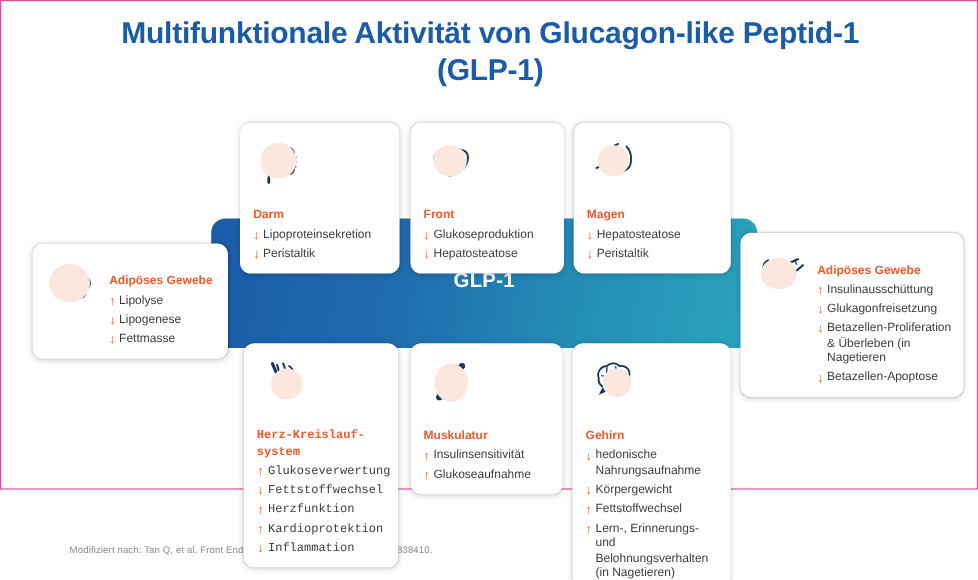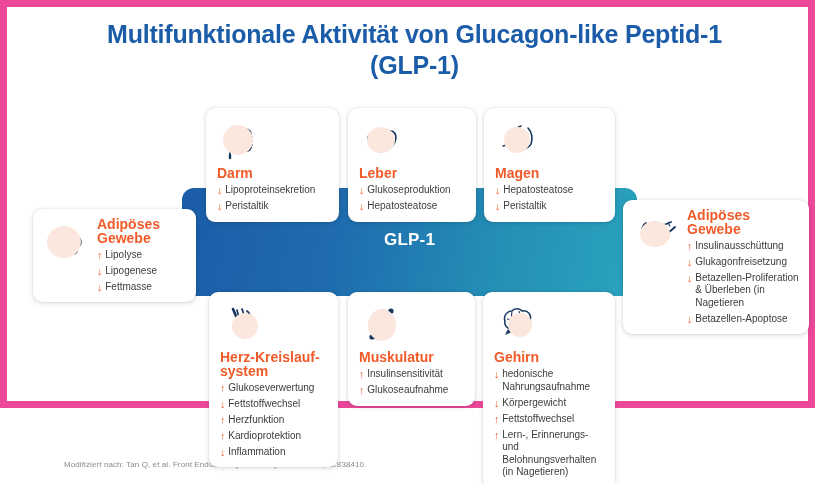--- a/index.html
+++ b/index.html
@@ -6,21 +6,21 @@
   html, body {
     width: 815px; height: 483px;
     background: #ffffff;
     font-family: "Liberation Sans", sans-serif;
     overflow: hidden;
   }
   #frame {
     position: relative;
     width: 815px; height: 408px;
     background: #ffffff;
-    border: 7px solid #ec4899;
+    border: 1px solid #ec4899;
   }
 
   
   #title {
     position: absolute;
     left: 0; top: 12px;
     width: 815px;
     text-align: center;
     color: #1B5CA8;
     font-weight: bold;
@@ -68,23 +68,24 @@
   .card-icon svg { width: 46px; height: 46px; display: block; }
   .blob {
     position: absolute;
     background: #FCE7DF;
     border-radius: 50%;
     z-index: 0;
   }
   .card-title {
     color: #F15A29;
     font-weight: bold;
-    font-size: 14px;
+    font-size: 10px;
     line-height: 13.5px;
     margin-bottom: 2px;
+    margin-top: 16px;
   }
   .items { list-style: none; }
   .items li {
     display: flex;
     align-items: flex-start;
     font-size: 10px;
     line-height: 12.5px;
     color: #3C3C3B;
     margin-top: 3.5px;
   }
@@ -102,21 +103,21 @@
   .card.side { display: flex; align-items: flex-start; }
   .card.side .card-icon { margin-right: 7px; flex: 0 0 auto; margin-top: 2px; }
   .card.side .body { flex: 1 1 auto; }
 
   
   #card-darm      { left: 199px; top: 101px;  width: 133px; }
   #card-leber     { left: 341px; top: 101px;  width: 128px; }
   #card-magen     { left: 477px; top: 101px;  width: 131px; }
   #card-adipos-l  { left: 26px;  top: 202px;  width: 163px; }
   #card-adipos-r  { left: 616px; top: 193px;  width: 186px; }
-  #card-herz      { left: 202px; top: 285px;  width: 129px; }
+  #card-herz      { left: 202px; top: 285px;  width: 129px; font-family: Liberation Mono, monospace; }
   #card-muskel    { left: 341px; top: 285px;  width: 127px; }
   #card-gehirn    { left: 476px; top: 285px;  width: 132px; }
 
   
   #footer {
     position: absolute;
     left: 57px; top: 453px;
     font-size: 8px;
     color: #8A8A8A;
     letter-spacing: 0.1px;
@@ -164,21 +165,21 @@
 
   <div class="card" id="card-leber">
     <div class="card-icon">
       <div class="blob" style="left:8px;top:10px;width:28px;height:26px;"></div>
       <svg viewBox="0 0 46 46" fill="none" stroke="#17365D" stroke-width="1.6">
         <path d="M10 18 c4-5 14-6 22-4 c5 1 6 6 4 11 c-2 5-8 9-14 8 c-6-1-12-5-13-11 c-0.3-2 0.3-3 1-4 z" stroke-linejoin="round"></path>
         <path d="M22 12 v24" stroke-width="2.2"></path>
         <path d="M26 16 c3 1 5 4 4 7" stroke-width="1.2"></path>
       </svg>
     </div>
-    <div class="card-title">Leber</div>
+    <div class="card-title">Front</div>
     <ul class="items">
       <li>
           <span class="arw">↓</span>
           <span class="itxt">Glukoseproduktion</span>
         </li>
       <li>
           <span class="arw">↓</span>
           <span class="itxt">Hepatosteatose</span>
         </li>
     </ul>

